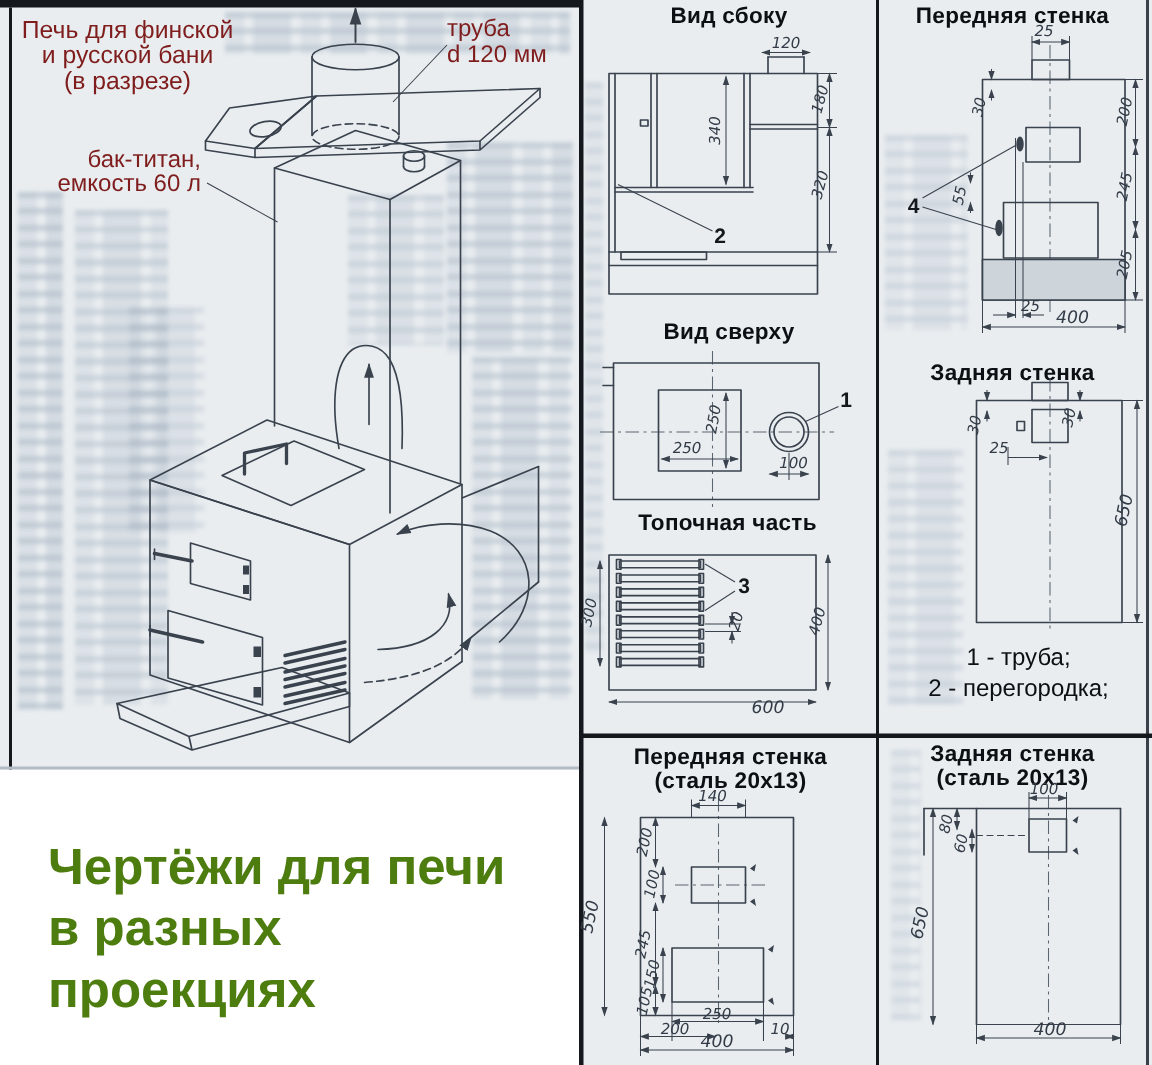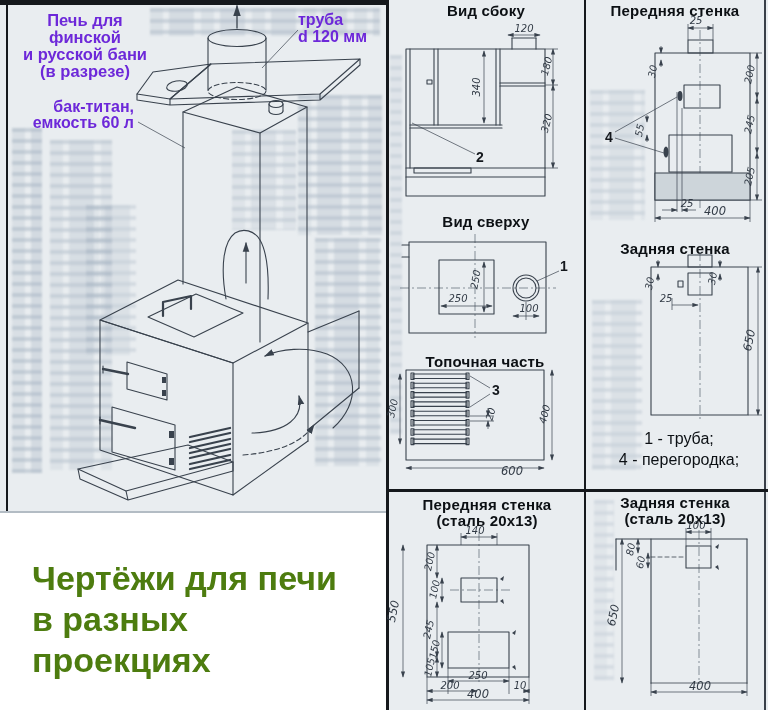--- a/index.html
+++ b/index.html
@@ -9,21 +9,21 @@
   .scan{background:#e9edf0}
   .ftxt{position:absolute;pointer-events:none;filter:blur(1.3px);
     background-image:
       repeating-linear-gradient(180deg, rgba(122,142,164,.55) 0 4px, rgba(0,0,0,0) 4px 11px),
       repeating-linear-gradient(90deg, rgba(122,142,164,.25) 0 13px, rgba(0,0,0,0) 13px 19px,
         rgba(122,142,164,.35) 19px 44px, rgba(0,0,0,0) 44px 51px);
     opacity:.55}
   .border{position:absolute;background:#15181c}
   .vtitle{position:absolute;font-weight:bold;font-size:15px;line-height:16px;
           color:#0c1014;text-align:center;letter-spacing:.2px}
-  .cap{position:absolute;font-weight:bold;color:#6d28d9}
+  .cap{position:absolute;font-weight:normal;color:#7f1d1d}
   .headline{position:absolute;font-weight:bold;font-size:34px;line-height:41px;color:#4d7c0f}
   svg{position:absolute;overflow:visible}
   svg text{font-family:"DejaVu Sans",sans-serif;font-style:italic;font-size:10px;
            fill:#323b46;text-anchor:middle}
   svg text.co{font-style:normal;font-weight:bold;font-size:14px;fill:#14181d;
               font-family:"Liberation Sans",sans-serif}
   svg text.big{font-size:11.5px}
   .ln{stroke:#39424d;fill:none;stroke-width:1.1;stroke-linecap:round;stroke-linejoin:round}
   .ln2{stroke:#39424d;fill:none;stroke-width:2.3;stroke-linecap:round}
   .dm{stroke:#39424d;fill:none;stroke-width:.7}
@@ -210,21 +210,21 @@
     <line x1="117" y1="88" x2="143" y2="88" marker-start="url(#ah)" marker-end="url(#ah)"></line>
     <line x1="130" y1="74" x2="130" y2="92"></line>
     <line x1="163" y1="43" x2="141" y2="53"></line>
   </g>
   <text x="83" y="52" transform="rotate(-80 83 52)">250</text>
   <text x="62" y="74">250</text>
   <text x="133" y="84">100</text>
   <text class="co" x="168" y="43">1</text>
 </svg>
 
-<div class="vtitle" style="left:390px;top:354px;width:190px">Топочная часть</div>
+<div class="vtitle" style="left:390px;top:341px;width:190px">Топочная часть</div>
 <svg style="left:390px;top:358px" width="190" height="120" viewBox="0 0 190 120">
   <g class="ln">
     <rect x="16" y="12" width="138" height="90"></rect>
     <g>
       <rect x="23" y="16" width="54" height="4.5"></rect>
         <rect x="21" y="15" width="3" height="6.5"></rect>
         <rect x="76" y="15" width="3" height="6.5"></rect>
       <rect x="23" y="25.3" width="54" height="4.5"></rect>
         <rect x="21" y="24.3" width="3" height="6.5"></rect>
         <rect x="76" y="24.3" width="3" height="6.5"></rect>
@@ -389,21 +389,21 @@
     <line x1="168" y1="15" x2="168" y2="163" marker-start="url(#ah)" marker-end="url(#ah)"></line>
   </g>
   <text x="63" y="32" transform="rotate(-78 63 32)">30</text>
   <text x="126" y="27" transform="rotate(-78 126 27)">30</text>
   <text x="76" y="50">25</text>
   <text class="big" x="163" y="89" transform="rotate(-78 163 89)">650</text>
 </svg>
 
 <div class="legend" style="left:590px;top:428px;width:178px">
   <div>1 - труба;</div>
-  <div>4 - перегородка;</div>
+  <div>2 - перегородка;</div>
 </div>
 
 <div class="vtitle" style="left:586px;top:495px;width:178px">
   <div>Задняя стенка</div>
   <div>(сталь 20х13)</div>
 </div>
 <svg style="left:584px;top:524px" width="184" height="186" viewBox="0 0 184 186">
   <line class="cl" x1="115" y1="6" x2="115" y2="160"></line>
   <g class="ln">
     <line x1="32" y1="15" x2="163" y2="15"></line>

